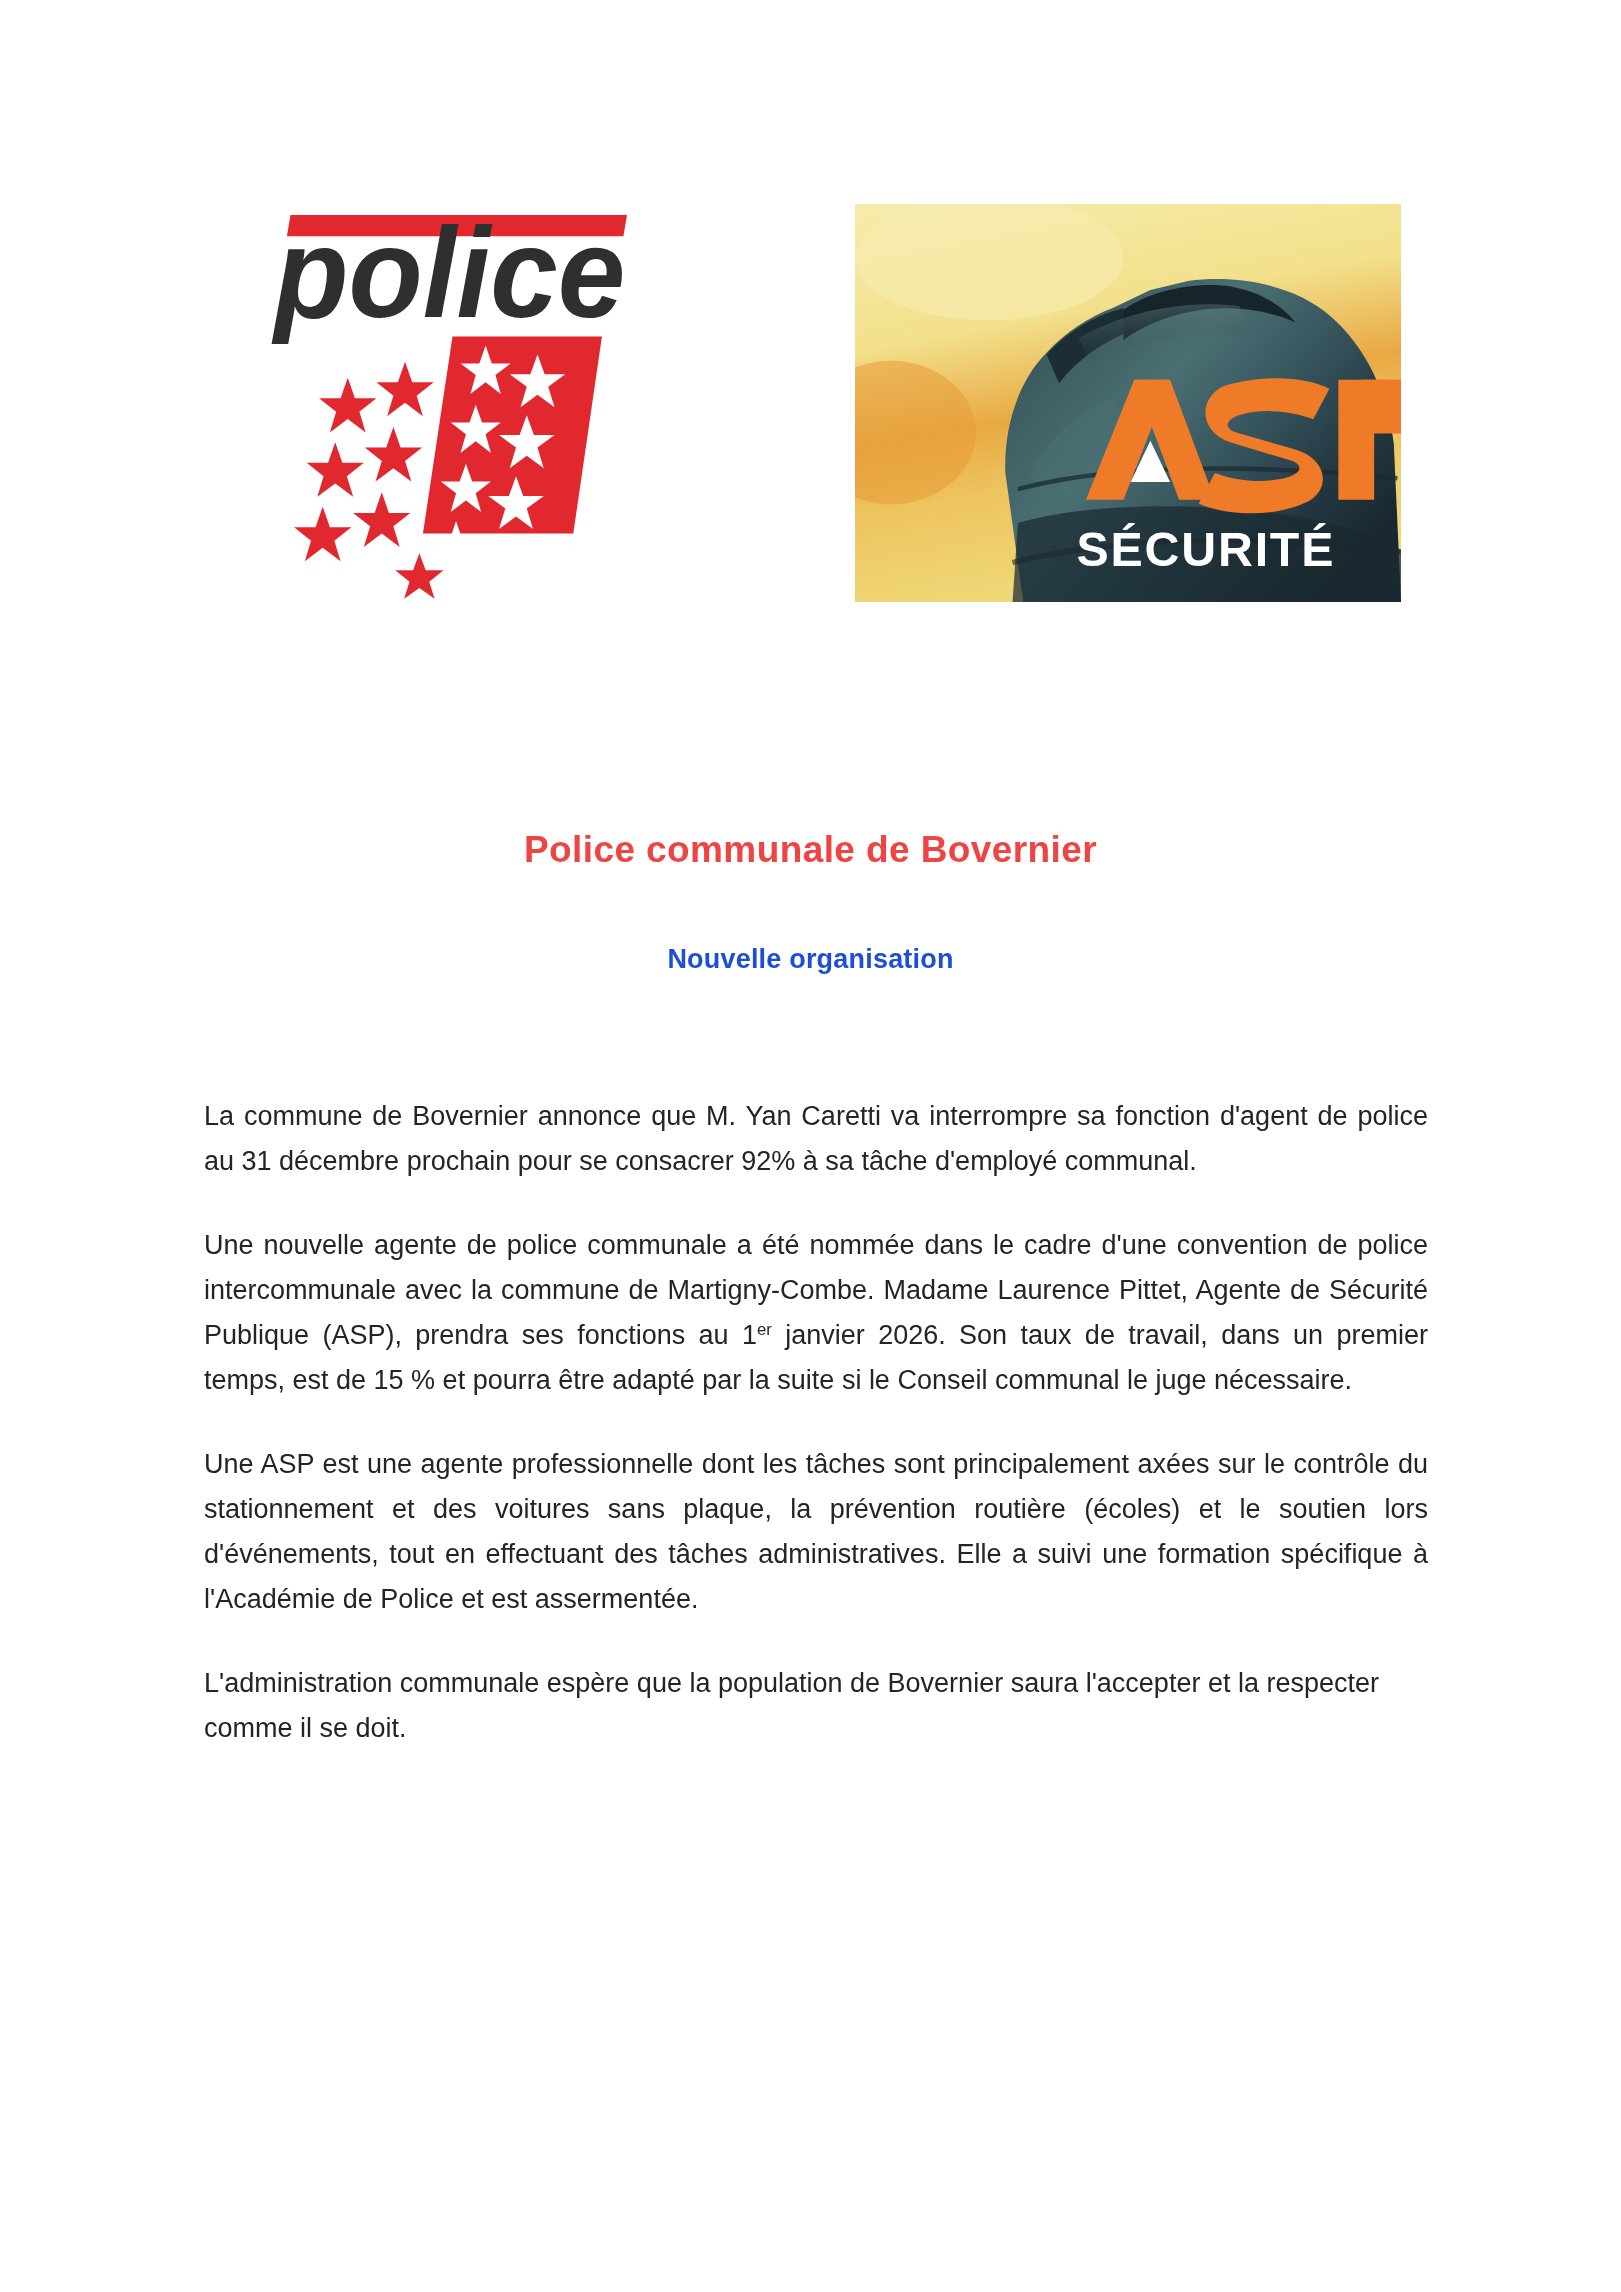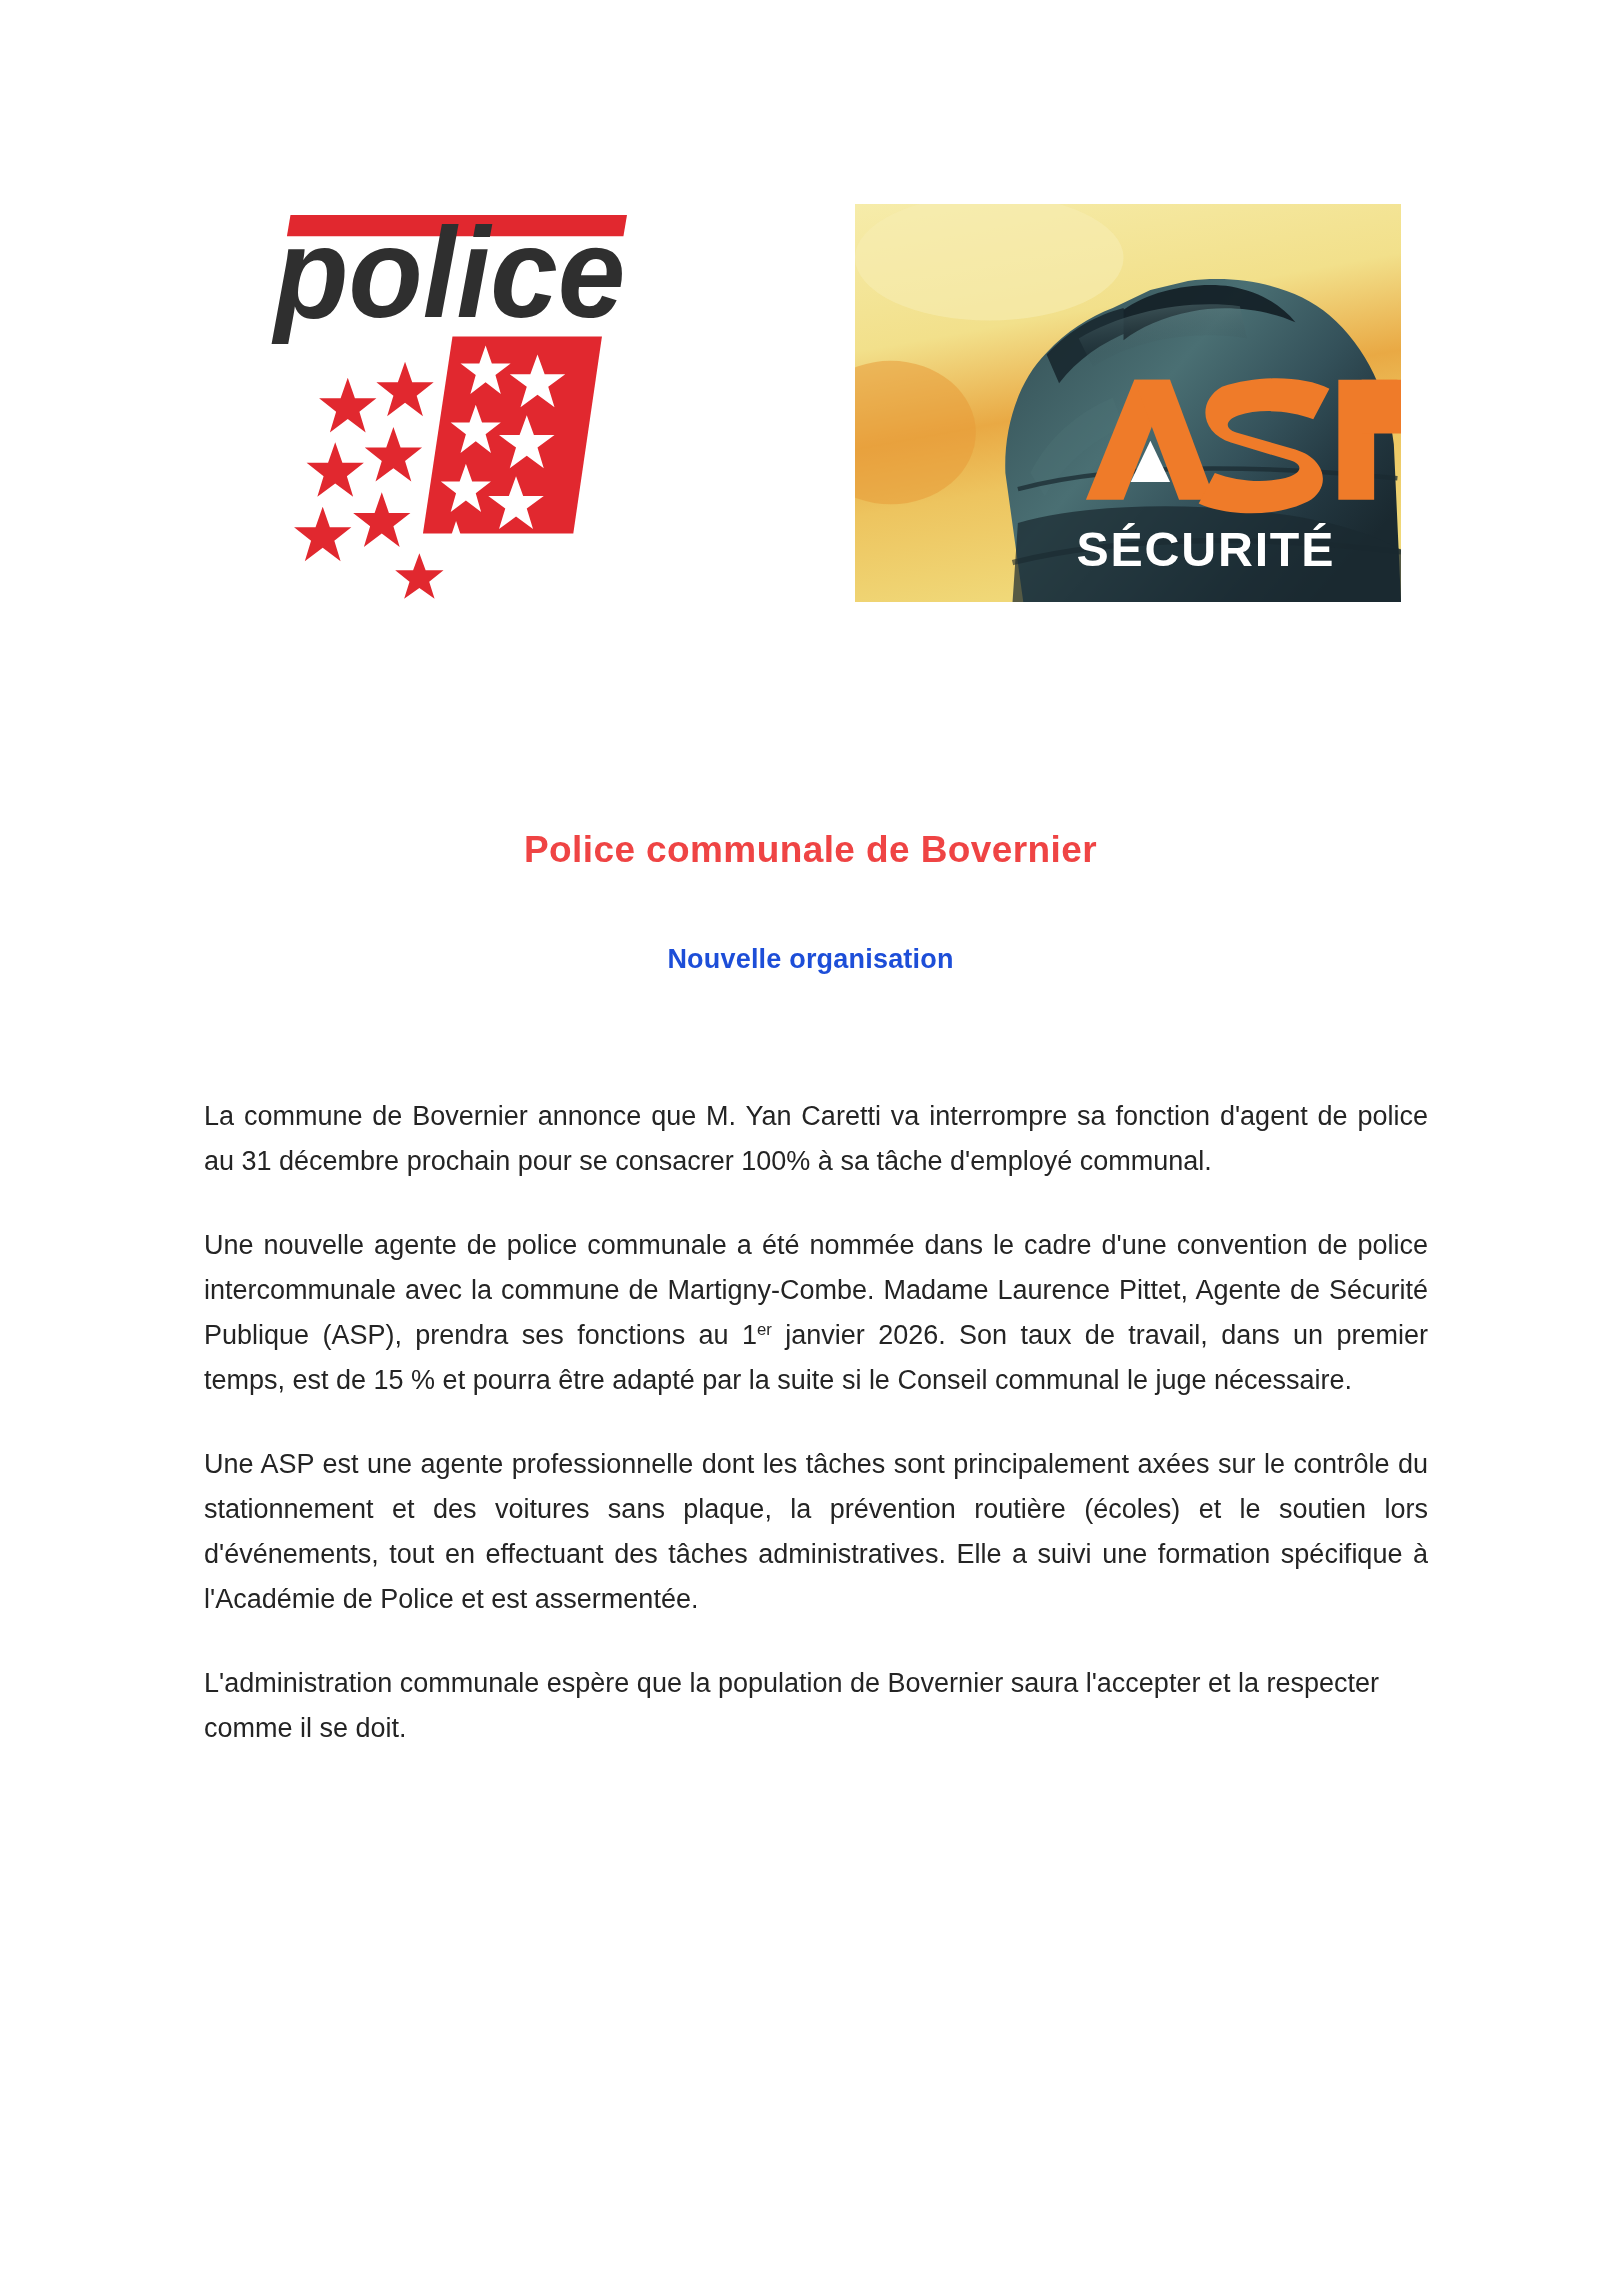--- a/index.html
+++ b/index.html
@@ -230,21 +230,21 @@
       </svg>
     </div>
   </div>
 
   <h1 class="doc-title">Police communale de Bovernier</h1>
 
   <h2 class="doc-subtitle">Nouvelle organisation</h2>
 
   <div class="body-text">
 
-    <p class="para">La commune de Bovernier annonce que M. Yan Caretti va interrompre sa fonction d'agent de police au 31 décembre prochain pour se consacrer 100% à sa tâche d'employé communal.</p>
+    <p class="para">La commune de Bovernier annonce que M. Yan Caretti va interrompre sa fonction d'agent de police au 31 décembre prochain pour se consacrer 92% à sa tâche d'employé communal.</p>
 
     <p class="para"><span>Une nouvelle agente de police communale a été nommée dans le cadre d'une convention de police intercommunale avec la commune de Martigny-Combe. Madame Laurence Pittet, Agente de Sécurité Publique (ASP), prendra ses fonctions au 1</span><sup class="ord">er</sup><span> janvier 2026. Son taux de travail, dans un premier temps, est de 15 % et pourra être adapté par la suite si le Conseil communal le juge nécessaire.</span></p>
 
     <p class="para">Une ASP est une agente professionnelle dont les tâches sont principalement axées sur le contrôle du stationnement et des voitures sans plaque, la prévention routière (écoles) et le soutien lors d'événements, tout en effectuant des tâches administratives. Elle a suivi une formation spécifique à l'Académie de Police et est assermentée.</p>
 
     <p class="para no-justify">L'administration communale espère que la population de Bovernier saura l'accepter et la respecter comme il se doit.</p>
   </div>
 
 </div>
 

